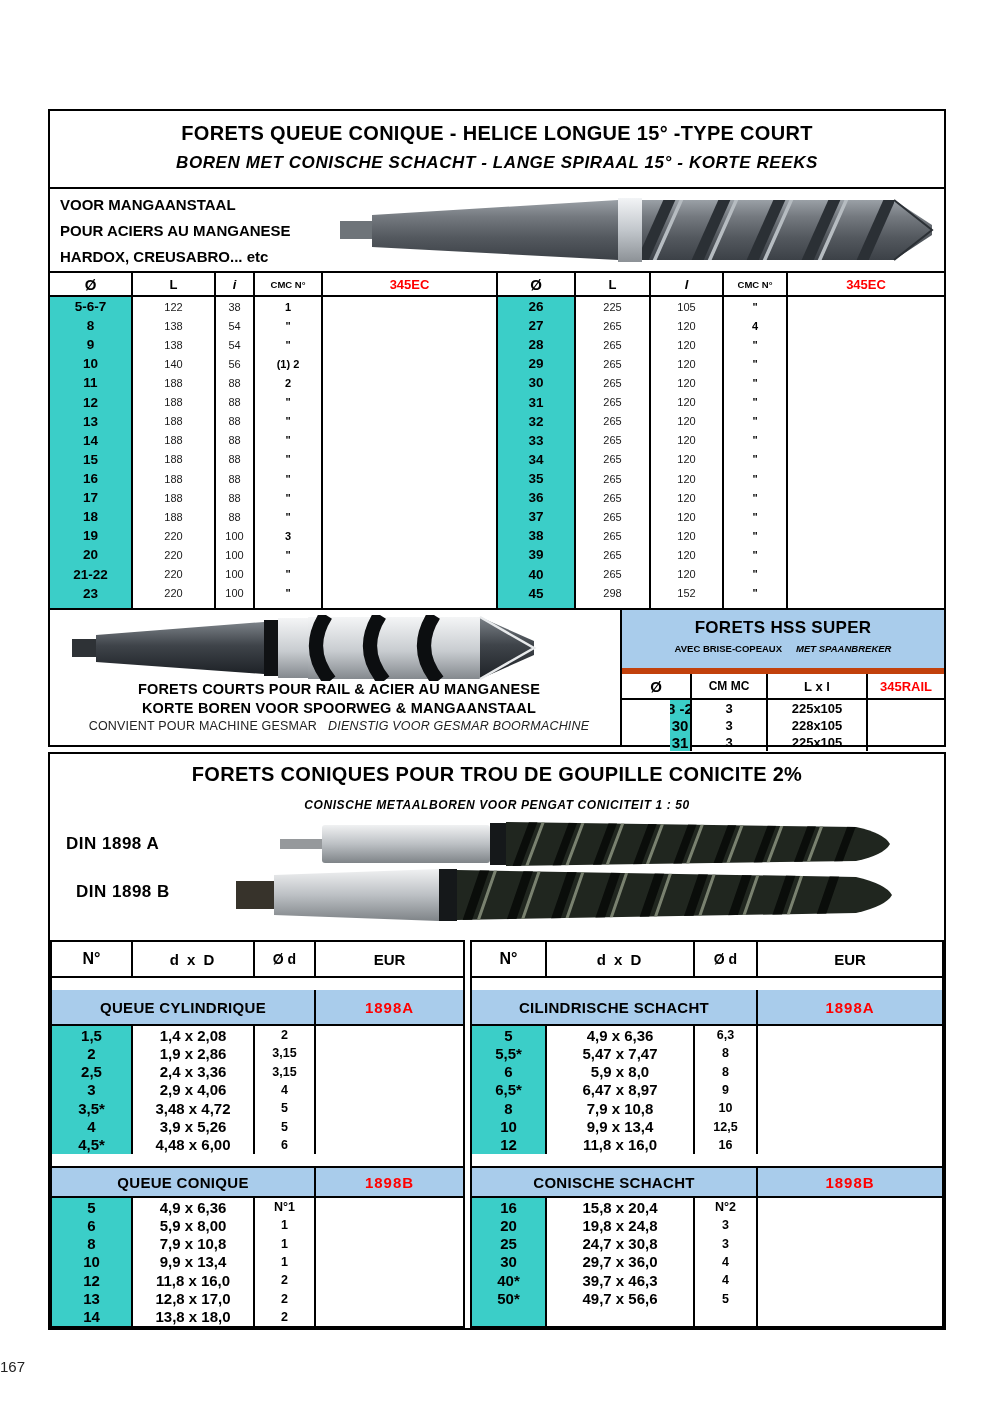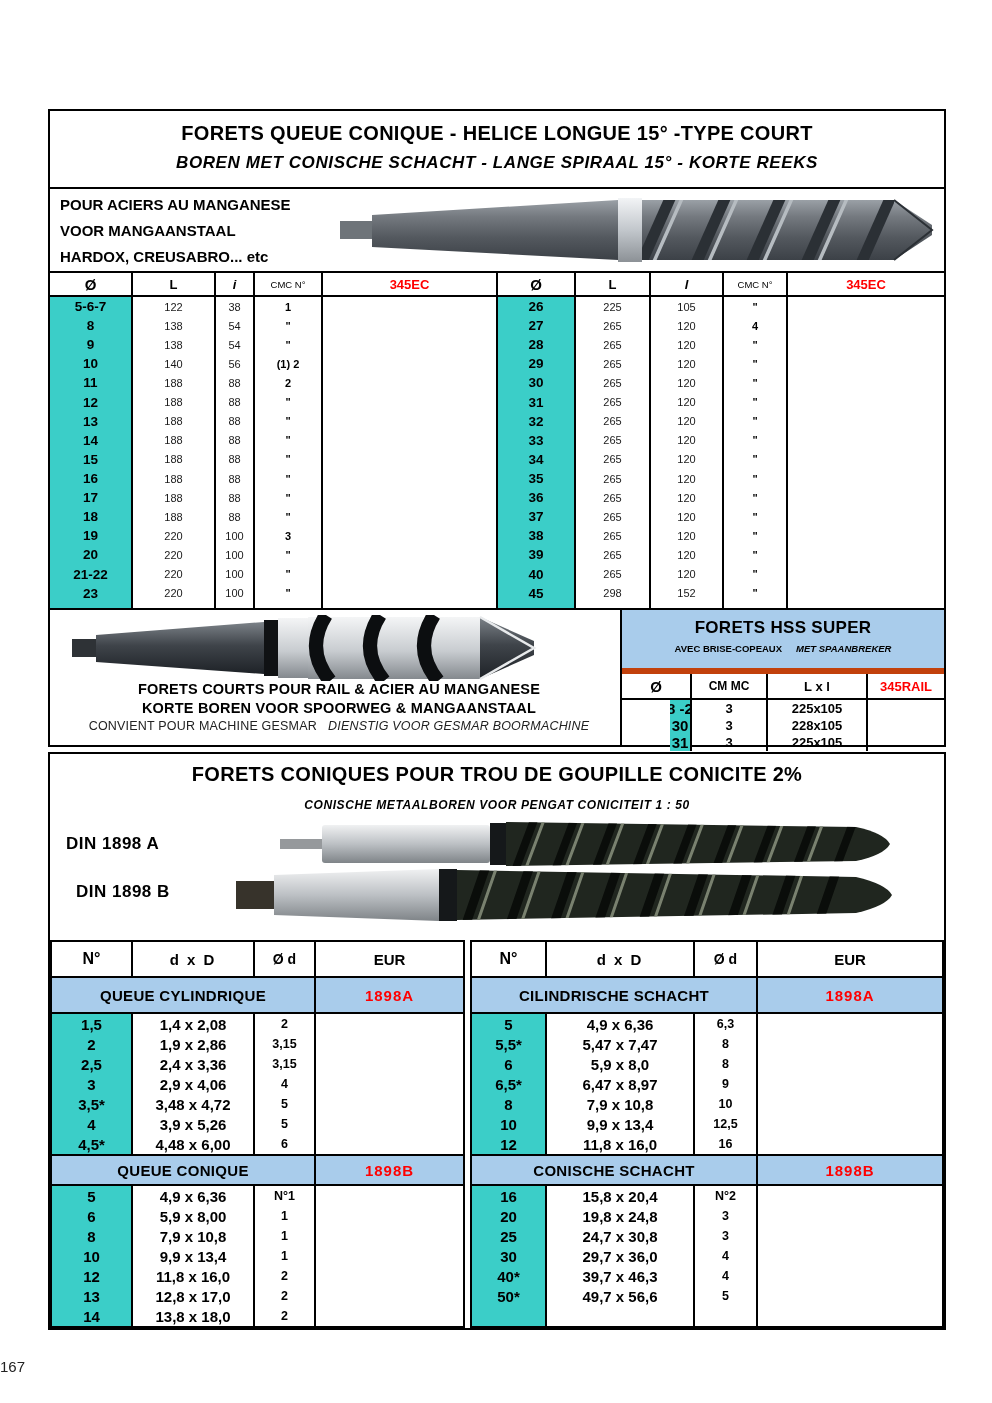--- a/index.html
+++ b/index.html
@@ -30,21 +30,21 @@
 
   
   .ttable{flex:1;display:flex;min-height:0;}
   .half{flex:1;display:flex;flex-direction:column;}
   .t-left{--cols:83px 83px 39px 68px 1fr;}
   .t-right{--cols:78px 75px 73px 64px 1fr;border-left:2px solid #000;}
   .ttable .hrow{height:22px;border-bottom:2px solid #000;}
   .h-dia{font-size:15px;font-weight:bold;}
   .h-L{font-size:13px;font-weight:bold;}
   .h-i{font-size:13px;font-weight:bold;font-style:italic;}
-  .h-cmc{font-size:9.5px;font-weight:normal;}
+  .h-cmc{font-size:9.5px;font-weight:bold;}
   .h-ec{font-size:13px;font-weight:bold;color:var(--accent_red);}
   .d-dia{font-size:13.5px;font-weight:bold;}
   .d-num{font-size:11px;color:#1a1a1a;}
   .d-cmc{font-size:11px;font-weight:bold;}
 
   
   .drill-mid{position:absolute;left:18px;top:5px;}
   .cap{position:absolute;left:6px;top:70px;width:566px;text-align:center;}
   .cap .c1{font-size:14.5px;font-weight:bold;line-height:19px;letter-spacing:.2px;}
   .cap .c2{font-size:12.5px;line-height:17px;letter-spacing:.2px;color:#222;}
@@ -73,21 +73,21 @@
   .btables{position:absolute;left:0;right:0;top:186px;bottom:0;display:flex;}
   .btable{border:2px solid #000;box-sizing:border-box;display:flex;flex-direction:column;background:#fff;}
   .bt-left{width:415px;--cols:81px 122px 61px 1fr;}
   .bt-gap{width:5px;}
   .bt-right{flex:1;--cols:75px 148px 63px 1fr;}
   .btable .hrow{height:34px;border-bottom:2px solid #000;}
   .h-no{font-size:16px;font-weight:bold;}
   .h-dxd{font-size:15px;font-weight:bold;letter-spacing:2px;}
   .h-od{font-size:14px;font-weight:bold;}
   .h-eur{font-size:15px;font-weight:bold;}
-  .band{height:26px;background:var(--band_blue);border-bottom:2px solid #000;flex:none;}
+  .band{height:26px;background:var(--band_blue);border-bottom:2px solid #000;flex:none;margin-top:12px;}
   .band.mid{border-top:2px solid #000;height:28px;}
   .band-label{grid-column:1/4;font-size:15px;font-weight:bold;letter-spacing:.3px;}
   .band-code{font-size:15px;font-weight:bold;color:var(--accent_red);letter-spacing:1px;border-radius:16px;}
   .b-no{font-size:15px;font-weight:bold;}
   .b-dxd{font-size:15px;font-weight:bold;}
   .b-od{font-size:12.5px;font-weight:bold;}
 
   .pageno{position:absolute;left:0;right:0;top:1358px;text-align:left;font-size:15px;color:#222;}
 </style>
 </head>
@@ -96,22 +96,22 @@
 <div class="page">
 
   <section class="box box1">
     <div class="titles">
       <div class="t1">FORETS QUEUE CONIQUE  - HELICE LONGUE 15° -TYPE COURT</div>
       <div class="t2">BOREN MET CONISCHE SCHACHT - LANGE SPIRAAL 15° - KORTE REEKS</div>
     </div>
 
     <div class="info">
       <div class="mat">
+        <div>VOOR  MANGAANSTAAL</div>
         <div>POUR  ACIERS AU MANGANESE</div>
-        <div>VOOR  MANGAANSTAAL</div>
         <div>HARDOX, CREUSABRO... etc</div>
       </div>
       <svg class="drill-top" width="612" height="80" viewBox="0 0 612 80">
         <defs>
           <linearGradient id="gSteel" x1="0" y1="0" x2="0" y2="1">
             <stop offset="0" stop-color="#9aa0a6"></stop>
               <stop offset=".28" stop-color="#74797f"></stop>
             <stop offset=".62" stop-color="#54595f"></stop>
               <stop offset="1" stop-color="#3c4147"></stop>
           </linearGradient>

